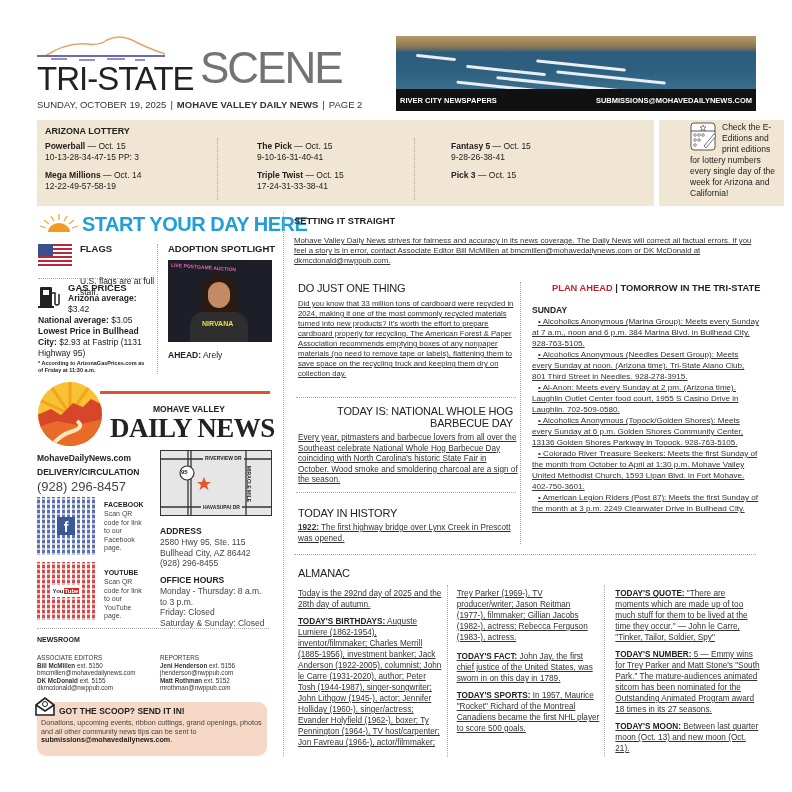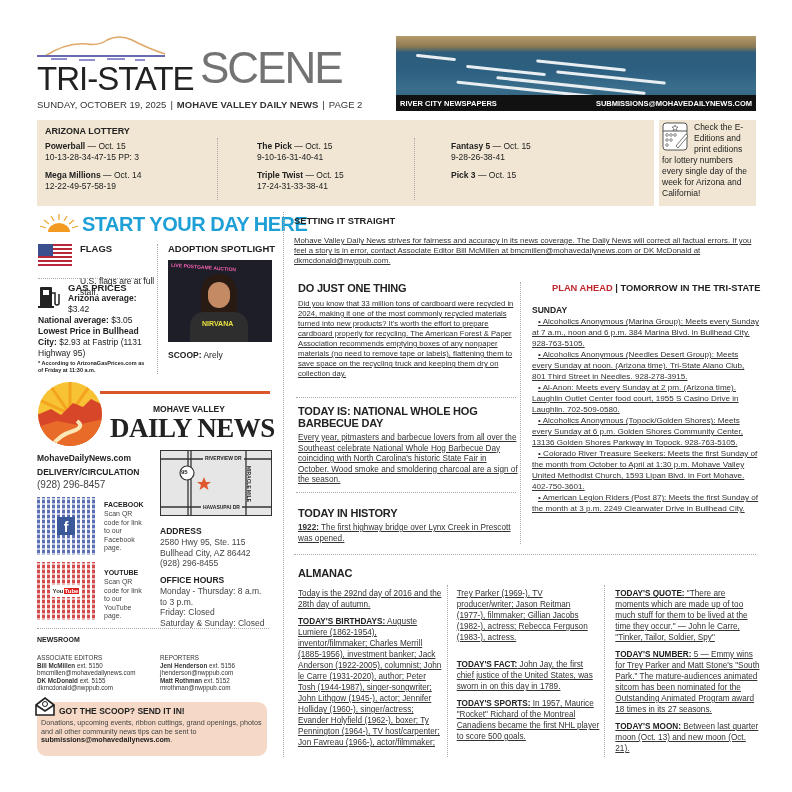--- a/index.html
+++ b/index.html
@@ -6,37 +6,37 @@
   body{width:792px;height:792px;position:relative;overflow:hidden;font-family:"Liberation Sans",sans-serif;color:#222;}
   .abs{position:absolute;}
   
   .masthead-title{left:37px;top:60px;font-family:"Liberation Sans",sans-serif;font-size:33px;color:#222;letter-spacing:-1px;font-weight:normal;}
   .masthead-scene{left:200px;top:38px;font-family:"Liberation Sans",sans-serif;font-size:44px;font-weight:normal;color:#737373;letter-spacing:-2px;line-height:60px;}
   .dateline{left:37px;top:99px;font-size:9.5px;color:#333;white-space:nowrap;}
   .dateline b{font-weight:bold;}
   .dateline .sep{margin:0 4px;}
   .banner{left:396px;top:36px;width:360px;height:75px;background:linear-gradient(180deg,#b59a6a 0%,#8d7a52 14%,#2e5d7c 22%,#2c5f80 45%,#3a6e8c 70%,#2d5a76 100%);overflow:hidden;}
   .banner .wake{position:absolute;height:3px;background:#e8eef2;border-radius:2px;transform:rotate(6deg);}
-  .banner-bar{position:absolute;left:0;bottom:0;width:100%;height:16px;background:#111;color:#fff;font-size:7.5px;font-weight:bold;display:flex;justify-content:space-between;align-items:center;padding:8px 4px;box-sizing:border-box;}
+  .banner-bar{position:absolute;left:0;bottom:0;width:100%;height:22px;background:#111;color:#fff;font-size:7.5px;font-weight:bold;display:flex;justify-content:space-between;align-items:center;padding:8px 4px;box-sizing:border-box;}
   
   .lottery{left:37px;top:120px;width:617px;height:86px;background:#f1e6d3;}
   .lottery h4{position:absolute;left:8px;top:6px;margin:0;font-size:9px;font-weight:bold;}
   .lot-entry{position:absolute;font-size:8.5px;line-height:11px;}
   .lot-entry b{font-weight:bold;}
   .vdash{position:absolute;border-left:1px dotted #aaa;}
-  .lottery-note{left:659px;top:120px;width:97px;height:86px;background:#f1e6d3;font-size:8.5px;line-height:11px;}
+  .lottery-note{left:659px;top:120px;width:97px;height:86px;background:#f1e6d3;font-size:8.5px;line-height:11px;padding-left:28px;}
   
   .syd-title{left:82px;top:213px;font-size:20px;font-weight:bold;color:#1e9fd6;letter-spacing:-0.5px;}
   .sect-h{font-weight:bold;font-size:9.5px;color:#222;}
   .small{font-size:8.5px;line-height:11px;}
   .tiny{font-size:5.5px;line-height:7px;font-weight:bold;}
   .hdot{position:absolute;border-top:1px dotted #aaa;}
   
   .body-text{font-size:8.3px;line-height:11px;color:#333;text-decoration:underline;}
-  .head-b{font-weight:bold;font-size:11px;color:#222;letter-spacing:-0.2px;}
+  .head-b{font-weight:normal;font-size:11px;color:#222;letter-spacing:-0.2px;text-align:right;}
   .plan{color:#c0272d;padding-left:20px;}
   .scoop{left:37px;top:702px;width:230px;height:54px;background:#f5d9c6;border-radius:9px;}
   .qr{position:absolute;width:58px;height:58px;}
 </style>
 </head>
 <body>
 
 <div class="abs" style="left:37px;top:34px;width:135px;height:28px;">
   <svg width="135" height="28" viewBox="0 0 135 28">
     <path d="M8 22 Q30 8 50 10 Q62 12 70 6 Q82 0 95 6 Q110 14 128 20" fill="none" stroke="#e0a868" stroke-width="1.5"></path>
@@ -150,21 +150,21 @@
 
 <div class="vdash" style="left:157px;top:244px;height:130px;"></div>
 <div class="abs" style="left:168px;top:243px;font-size:9.5px;font-weight:bold;">ADOPTION SPOTLIGHT</div>
 <div class="abs" style="left:168px;top:260px;width:104px;height:82px;background:#1e1e28;overflow:hidden;">
   <div style="position:absolute;left:3px;top:4px;font-size:5px;color:#f060b0;font-weight:bold;transform:rotate(4deg);">LIVE POSTGAME AUCTION</div>
   <div style="position:absolute;left:33px;top:14px;width:36px;height:44px;background:#2a1a14;border-radius:18px 18px 8px 8px;"></div>
   <div style="position:absolute;left:40px;top:22px;width:22px;height:26px;background:#c48a64;border-radius:11px;"></div>
   <div style="position:absolute;left:22px;top:52px;width:58px;height:30px;background:#2e2e2e;border-radius:14px 14px 0 0;"></div>
   <div style="position:absolute;left:34px;top:60px;font-size:7px;color:#e8e040;font-weight:bold;">NIRVANA</div>
 </div>
-<div class="abs small" style="left:168px;top:350px;"><b>SCOOP:</b><span> Arely</span></div>
+<div class="abs small" style="left:168px;top:350px;"><b>AHEAD:</b><span> Arely</span></div>
 
 <div class="abs" style="left:37px;top:381px;width:66px;height:66px;">
   <svg width="66" height="66" viewBox="0 0 66 66">
     <defs>
         <clipPath id="c">
           <circle cx="33" cy="33" r="32"></circle>
         </clipPath>
       </defs>
     <g clip-path="url(#c)">
       <rect width="66" height="66" fill="#f7c234"></rect>
@@ -179,21 +179,21 @@
       <path d="M14 66 Q22 54 36 50 Q48 46 40 40" fill="none" stroke="#fbe6b8" stroke-width="4"></path>
     </g>
   </svg>
 </div>
 <div class="abs" style="left:100px;top:391px;width:170px;height:3px;background:#d8562a;"></div>
 <div class="abs" style="left:153px;top:404px;font-size:8.5px;font-weight:bold;">MOHAVE VALLEY</div>
 <div class="abs" style="left:110px;top:413px;font-family:'Liberation Serif',serif;font-size:27px;font-weight:bold;font-variant:small-caps;color:#222;letter-spacing:-0.5px;">DAILY NEWS</div>
 
 <div class="abs" style="left:37px;top:453px;font-size:8.5px;font-weight:bold;">MohaveDailyNews.com</div>
 <div class="abs" style="left:37px;top:467px;font-size:8.5px;font-weight:bold;">DELIVERY/CIRCULATION</div>
-<div class="abs" style="left:37px;top:479px;font-size:10px;color:#444;">(928) 296-8457</div>
+<div class="abs" style="left:37px;top:479px;font-size:13px;color:#444;">(928) 296-8457</div>
 
 <div class="abs" style="left:160px;top:450px;width:110px;height:64px;background:#e6e6e6;border:1px solid #333;">
   <svg width="110" height="64" viewBox="0 0 110 64" style="position:absolute;left:0;top:0;">
     <line x1="0" y1="8" x2="110" y2="8" stroke="#333" stroke-width="1.3"></line>
     <line x1="0" y1="56" x2="110" y2="56" stroke="#333" stroke-width="1.3"></line>
     <line x1="27" y1="0" x2="27" y2="64" stroke="#333" stroke-width="1.3"></line>
     <line x1="30" y1="0" x2="30" y2="64" stroke="#333" stroke-width="1.3"></line>
     <line x1="85" y1="0" x2="85" y2="64" stroke="#333" stroke-width="1.3"></line>
     <circle cx="26" cy="22" r="7" fill="#fff" stroke="#333" stroke-width="1.2"></circle>
     <path d="M43 26 l2 5 5 0 -4 3 1.5 5 -4.5-3 -4.5 3 1.5-5 -4-3 5 0z" fill="#e0582e"></path>
@@ -286,22 +286,22 @@
   <div style="text-indent:6px;">• Al-Anon: Meets every Sunday at 2 pm. (Arizona time). Laughlin Outlet Center food court, 1955 S Casino Drive in Laughlin. 702-509-0580.</div>
   <div style="text-indent:6px;">• Alcoholics Anonymous (Topock/Golden Shores): Meets every Sunday at 6 p.m. Golden Shores Community Center, 13136 Golden Shores Parkway in Topock. 928-763-5105.</div>
   <div style="text-indent:6px;">• Colorado River Treasure Seekers: Meets the first Sunday of the month from October to April at 1:30 p.m. Mohave Valley United Methodist Church, 1593 Lipan Blvd. in Fort Mohave. 402-750-3601.</div>
   <div style="text-indent:6px;">• American Legion Riders (Post 87): Meets the first Sunday of the month at 3 p.m. 2249 Clearwater Drive in Bullhead City.</div>
 </div>
 
 <div class="hdot" style="left:294px;top:554px;width:462px;"></div>
 
 <div class="abs head-b" style="left:298px;top:567px;">ALMANAC</div>
 <div class="abs body-text" style="left:298px;top:588px;width:462px;height:170px;font-size:8.2px;line-height:11px;column-count:3;column-gap:14px;column-fill:auto;">
-  <p style="margin:0 0 6px 0;">Today is the 292nd day of 2016 and the 28th day of autumn.</p>
+  <p style="margin:0 0 6px 0;">Today is the 292nd day of 2025 and the 28th day of autumn.</p>
   <p style="margin:0 0 6px 0;"><b style="color:#222;">TODAY'S BIRTHDAYS:</b><span> Auguste Lumiere (1862-1954), inventor/filmmaker; Charles Merrill (1885-1956), investment banker; Jack Anderson (1922-2005), columnist; John le Carre (1931-2020), author; Peter Tosh (1944-1987), singer-songwriter; John Lithgow (1945-), actor; Jennifer Holliday (1960-), singer/actress; Evander Holyfield (1962-), boxer; Ty Pennington (1964-), TV host/carpenter; Jon Favreau (1966-), actor/filmmaker; Trey Parker (1969-), TV producer/writer; Jason Reitman (1977-), filmmaker; Gillian Jacobs (1982-), actress; Rebecca Ferguson (1983-), actress.</span></p>
-  <p style="margin:16px 0 6px 0;"><b style="color:#222;">TODAY'S FACT:</b><span> John Jay, the first chief justice of the United States, was sworn in on this day in 1789.</span></p>
+  <p style="margin:8px 0 6px 0;"><b style="color:#222;">TODAY'S FACT:</b><span> John Jay, the first chief justice of the United States, was sworn in on this day in 1789.</span></p>
   <p style="margin:0 0 6px 0;"><b style="color:#222;">TODAY'S SPORTS:</b><span> In 1957, Maurice "Rocket" Richard of the Montreal Canadiens became the first NHL player to score 500 goals.</span></p>
   <p style="margin:0 0 6px 0;"><b style="color:#222;">TODAY'S QUOTE:</b><span> "There are moments which are made up of too much stuff for them to be lived at the time they occur." — John le Carre, "Tinker, Tailor, Soldier, Spy"</span></p>
   <p style="margin:0 0 6px 0;"><b style="color:#222;">TODAY'S NUMBER:</b><span> 5 — Emmy wins for Trey Parker and Matt Stone's "South Park." The mature-audiences animated sitcom has been nominated for the Outstanding Animated Program award 18 times in its 27 seasons.</span></p>
   <p style="margin:0 0 6px 0;"><b style="color:#222;">TODAY'S MOON:</b><span> Between last quarter moon (Oct. 13) and new moon (Oct. 21).</span></p>
 </div>
 <div class="vdash" style="left:447px;top:585px;height:172px;"></div>
 <div class="vdash" style="left:604px;top:585px;height:172px;"></div>
 
 </body></html>

